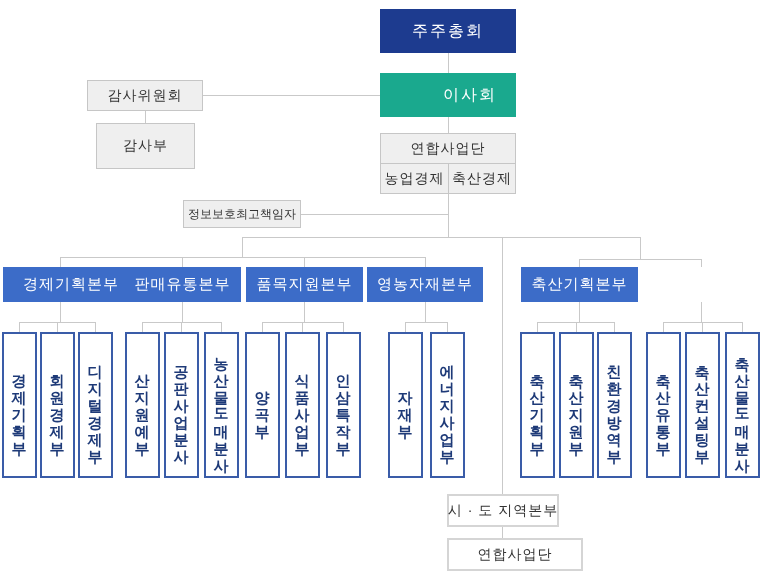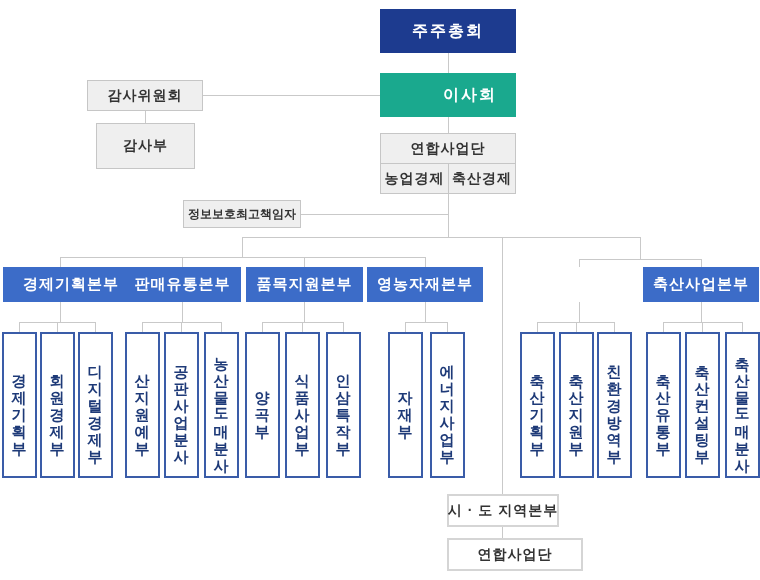--- a/index.html
+++ b/index.html
@@ -10,21 +10,21 @@
     width: 760px;
     height: 580px;
     background: #ffffff;
     overflow: hidden;
   }
   .box {
     position: absolute;
     display: flex;
     align-items: center;
     justify-content: center;
-    font-weight: bold;
+    font-weight: normal;
     text-align: center;
     white-space: nowrap;
   }
   .navy  { background: #1d3b8f; color: #ffffff; font-size: 16px; letter-spacing: 2px; }
   .teal  { background: #1aa98e; color: #ffffff; font-size: 16px; letter-spacing: 2px; padding-left: 44px; }
   .gbox  { background: #efefef; border: 1px solid #c6c6c6; color: #333333; font-size: 14px; letter-spacing: 1px; }
   .wbox  { background: #ffffff; border: 2px solid #d5d5d5; color: #333333; font-size: 14px; letter-spacing: 1px; }
   .hdr   { background: #3c6cc8; color: #ffffff; font-size: 15px; letter-spacing: 1px; top: 267px; height: 35px; }
   .vbox  {
     position: absolute;
@@ -121,21 +121,21 @@
   <div class="box gbox" style="left:380px; top:163px; width:69px; height:31px;">농업경제</div>
 
   <div class="box gbox" style="left:448px; top:163px; width:68px; height:31px;">축산경제</div>
 
   <div class="box gbox" style="left:183px; top:200px; width:118px; height:28px; font-size:12px; letter-spacing:0;">정보보호최고책임자</div>
 
   <div class="box hdr" style="left:3px; width:136px;">경제기획본부</div>
   <div class="box hdr" style="left:124px; width:117px;">판매유통본부</div>
   <div class="box hdr" style="left:246px; width:117px;">품목지원본부</div>
   <div class="box hdr" style="left:367px; width:116px;">영농자재본부</div>
-  <div class="box hdr" style="left:643px; width:116px;">축산사업본부</div>
+  <div class="box hdr" style="left:521px; width:117px;">축산기획본부</div>
 
   <div class="vbox" style="left:2px;">
     <span>경제기획부</span>
     </div>
   <div class="vbox" style="left:40px;">
     <span>회원경제부</span>
     </div>
   <div class="vbox" style="left:78px;">
     <span>디지털경제부</span>
     </div>

